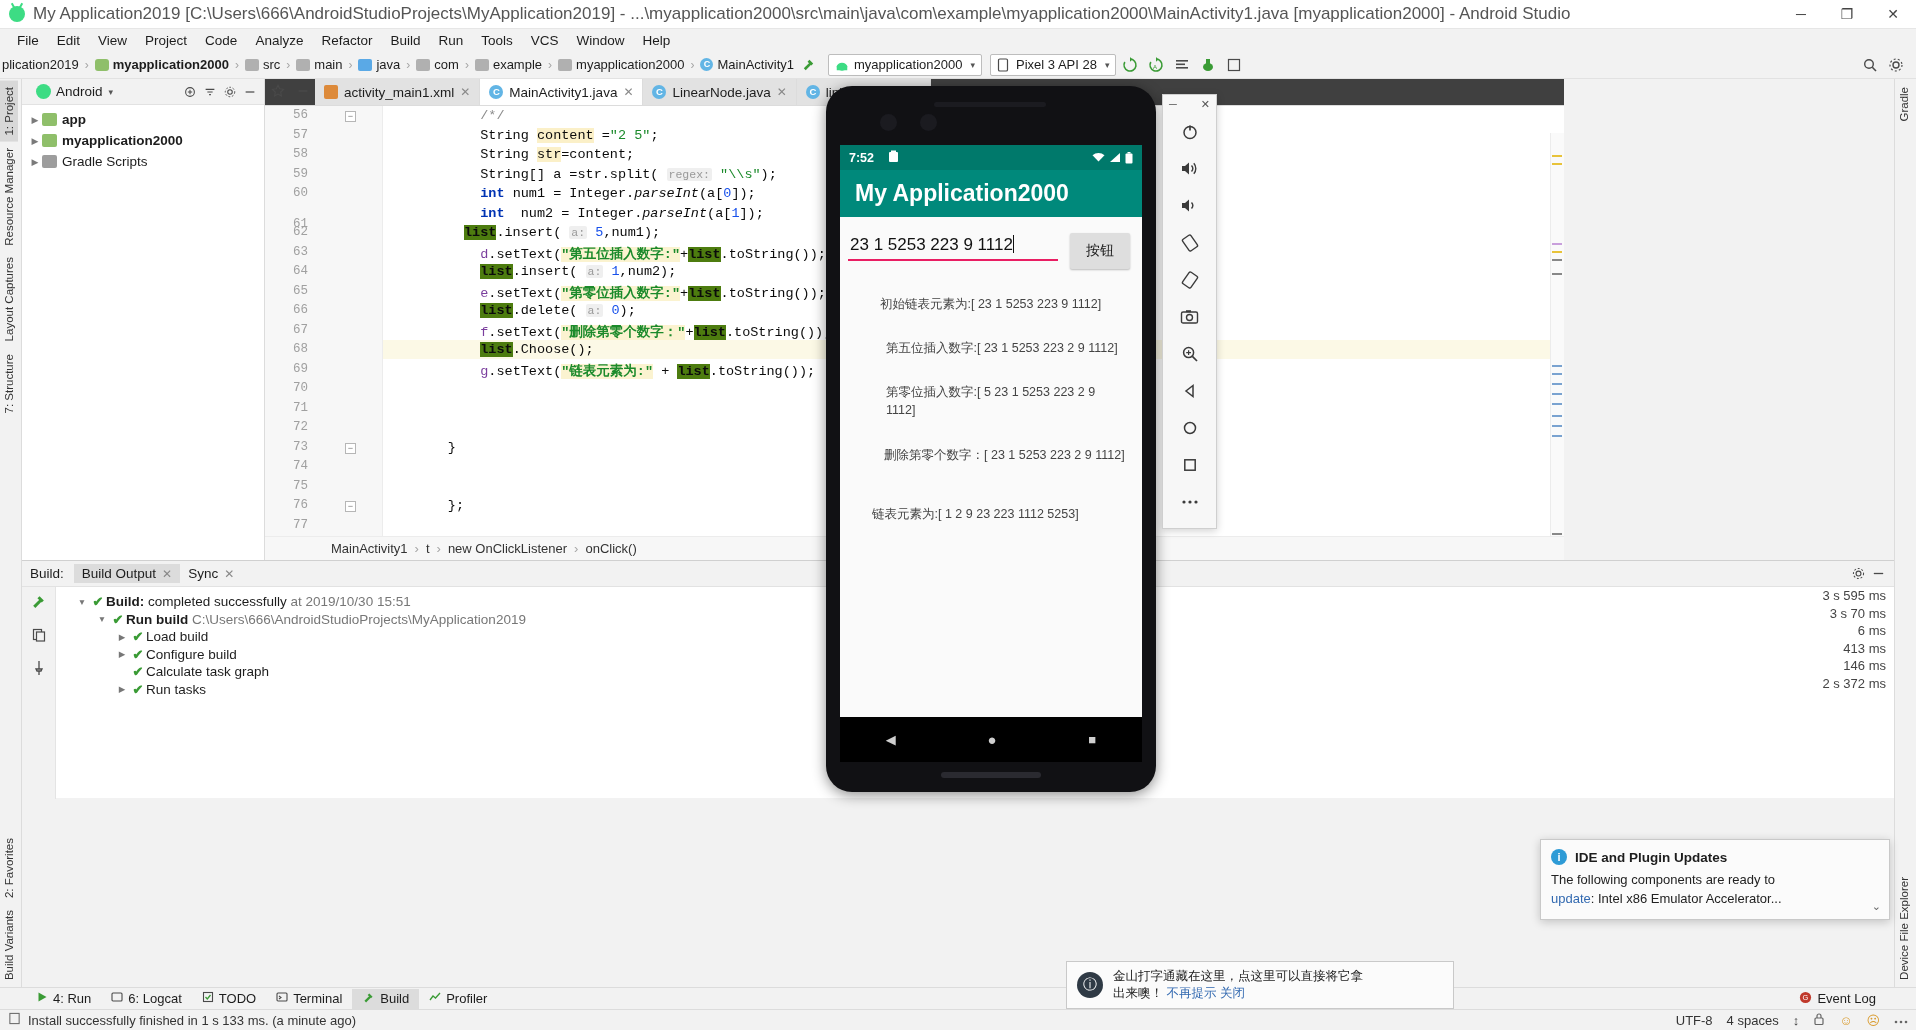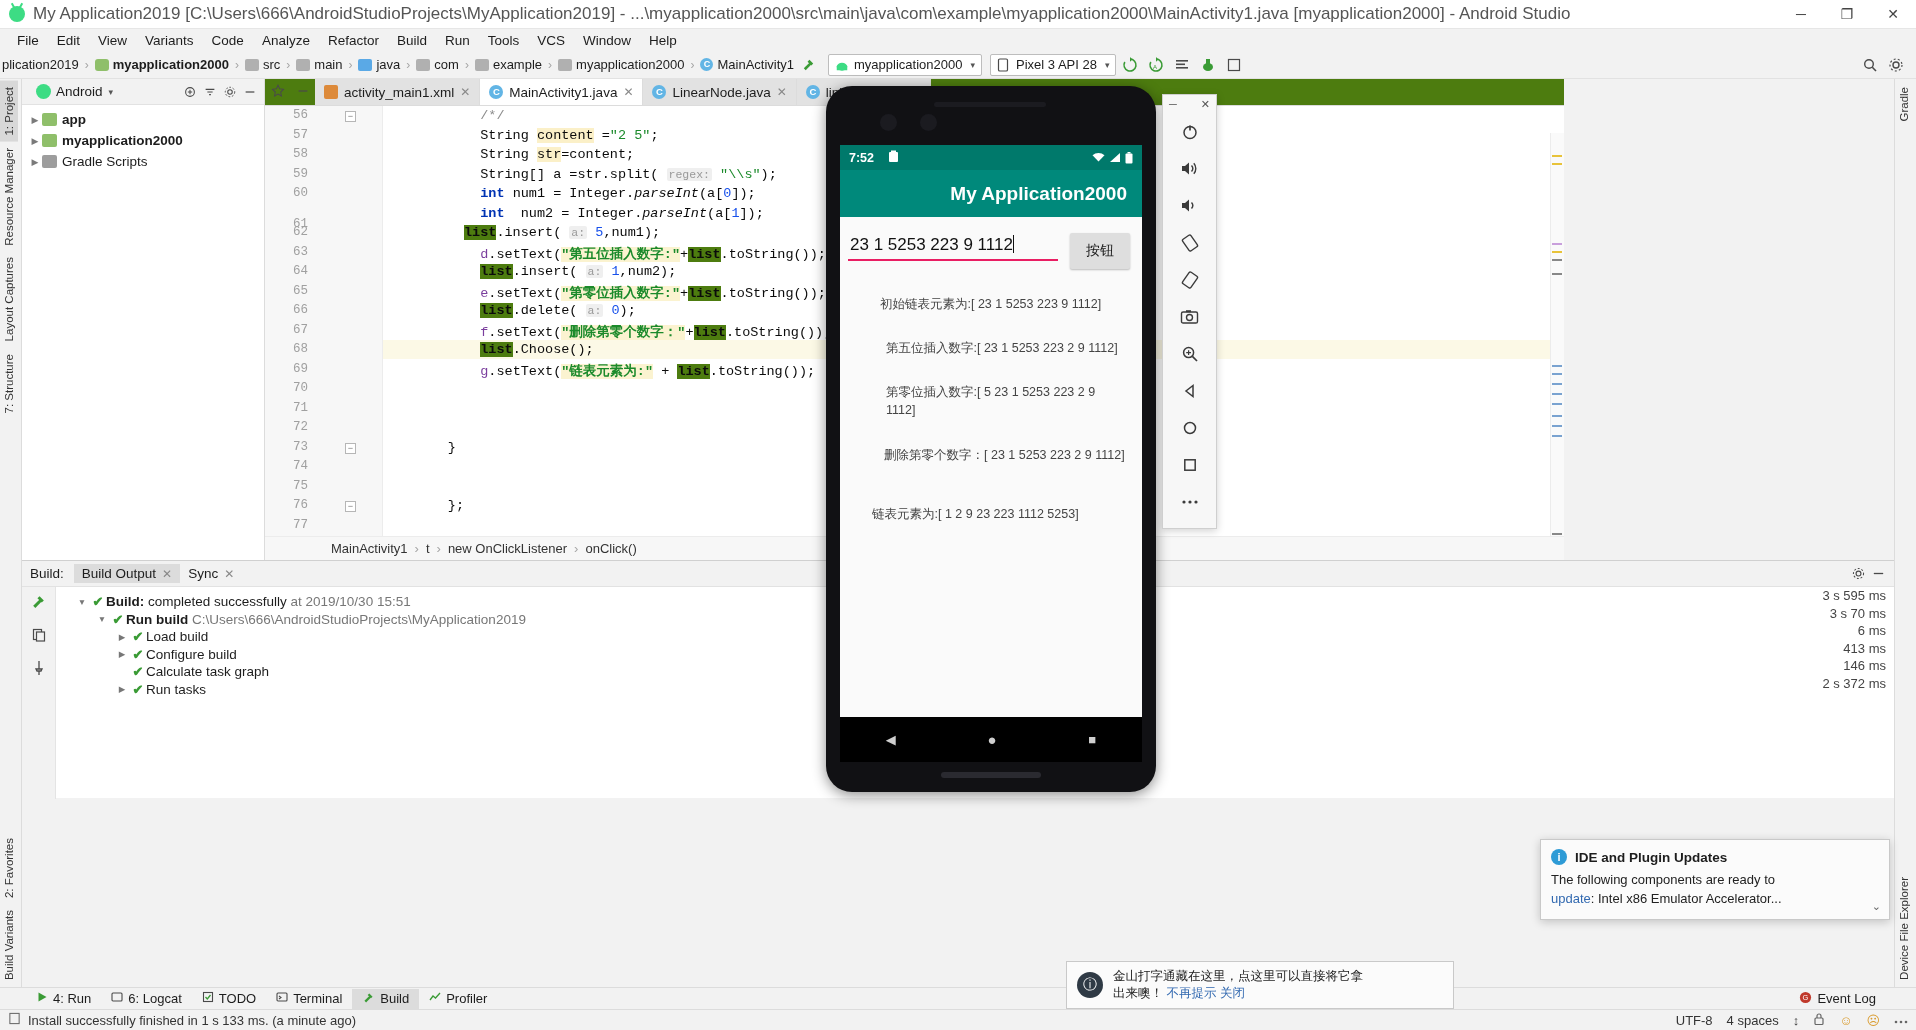--- a/index.html
+++ b/index.html
@@ -108,21 +108,21 @@
   .trow .tico { width: 15px; height: 13px; margin-right: 5px; border-radius: 2px; flex:0 0 auto;}
   .tico.app { background: #8fbf6a; }
   .tico.mod { background: #8fbf6a; }
   .tico.gradle { background: #9d9d9d; }
   .trow .tlab { white-space: nowrap; }
   .trow .tlab.b { font-weight: bold; }
 
   
   .editor { position: absolute; top: 79px; left: 265px; right: 352px; height: 481px; background:#fff; }
   .tabsrow {
-    height: 27px; background: #4d7c0f; display: flex; align-items: stretch;
+    height: 27px; background: #404040; display: flex; align-items: stretch;
     border-bottom: 1px solid #dcdcdc;
   }
   .tleft { display:flex; align-items:center; width: 50px; justify-content:space-around; color:#4a4a4a;}
   .etab {
     display: flex; align-items: center; padding: 0 9px; font-size: 13.5px;
     border-right: 1px solid #dcdcdc; background: #e2e2e2; gap: 6px; white-space: nowrap;
   }
   .etab.active { background: #ffffff; }
   .etab .fico { width: 14px; height: 14px; border-radius: 2px; flex:0 0 auto;}
   .fico.xml { background: #dd8a3a; }
@@ -194,21 +194,21 @@
   .navglyph { color:#cfcfcf; }
   .chin { position:absolute; bottom: 14px; left: 115px; width: 100px; height: 6px; border-radius:3px; background:#2a2a30;}
 
   .statusbar-emu {
     height: 25px; background: #00796b; color: #fff; display: flex; align-items: center;
     padding: 0 9px; font-size: 12.5px; font-weight: bold; gap: 6px;
   }
   .statusbar-emu .sright { margin-left: auto; display: flex; align-items: center; gap: 4px; }
   .appbar {
     height: 47px; background: #00897b; color: #fff; display: flex; align-items: center;
-    padding: 0 15px; font-size: 19px; font-weight: bold; justify-content: flex-end;
+    padding: 0 15px; font-size: 23px; font-weight: bold;
   }
   .emu-body { padding: 0; background: #fafafa; height: 500px; position: relative; }
   .inputrow { display: flex; align-items: flex-start; padding: 16px 12px 0 8px; }
   .edittext {
     flex: 1 1 auto; font-size: 17px; color: #111; padding: 2px 2px 4px 2px;
     border-bottom: 2px solid #e91e63; position: relative;
   }
   .caret-bar { display:inline-block; width:1px; height:18px; background:#111; vertical-align:-3px;}
   .emubtn {
     margin-left: 12px; margin-top: 0; background: #dedede; color: #1a1a1a;
@@ -311,21 +311,21 @@
       <div class="winbtn">─</div>
       <div class="winbtn">❐</div>
       <div class="winbtn close">✕</div>
     </div>
   </div>
 
   <div class="menubar" id="menubar">
       <div class="menuitem">File</div>
       <div class="menuitem">Edit</div>
       <div class="menuitem">View</div>
-      <div class="menuitem">Variants</div>
+      <div class="menuitem">Project</div>
       <div class="menuitem">Code</div>
       <div class="menuitem">Analyze</div>
       <div class="menuitem">Refactor</div>
       <div class="menuitem">Build</div>
       <div class="menuitem">Run</div>
       <div class="menuitem">Tools</div>
       <div class="menuitem">VCS</div>
       <div class="menuitem">Window</div>
       <div class="menuitem">Help</div>
     </div>

